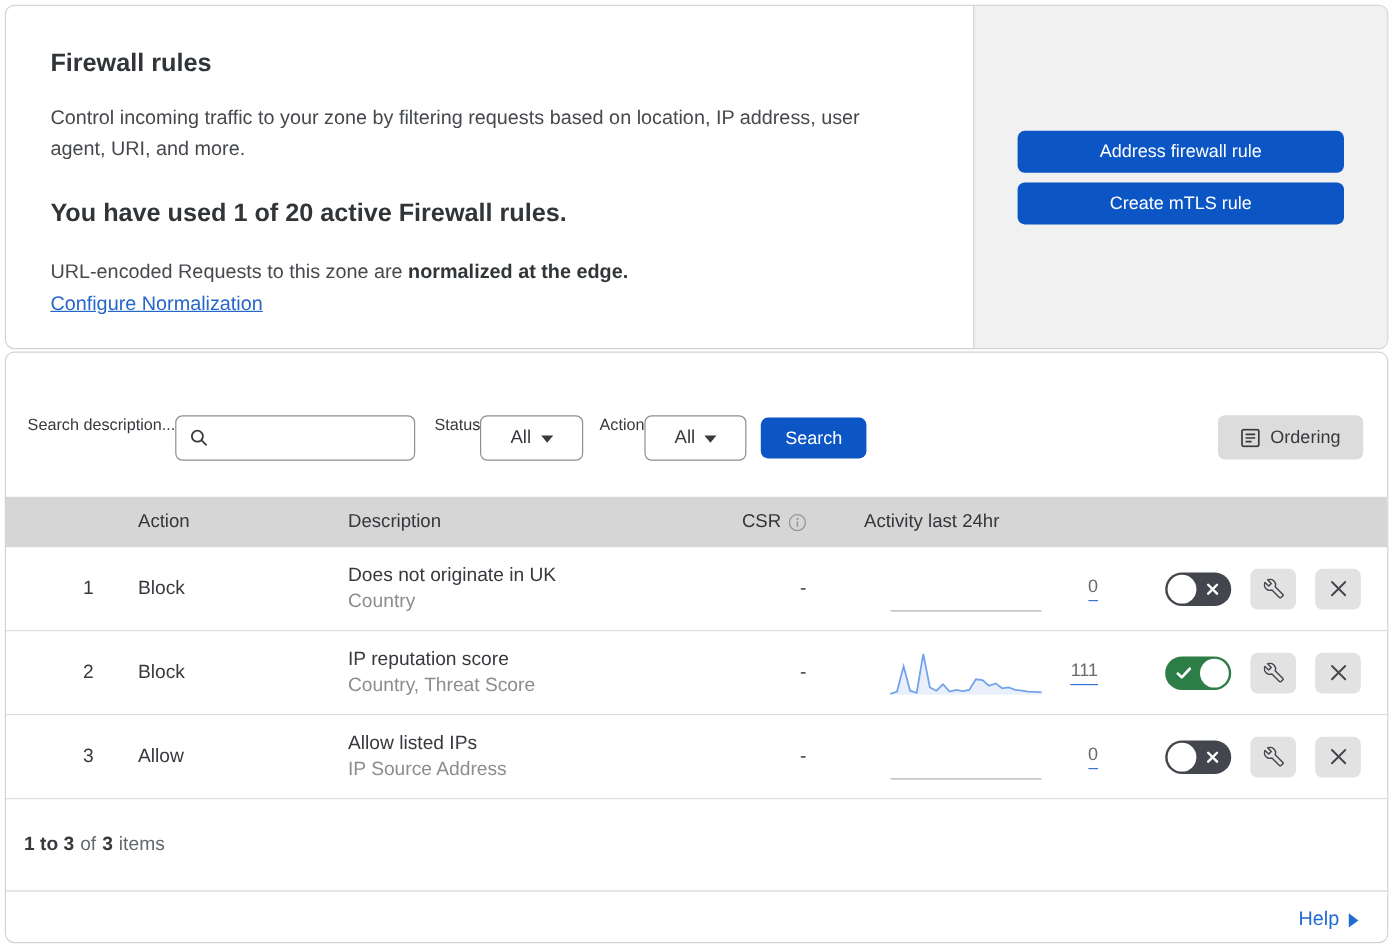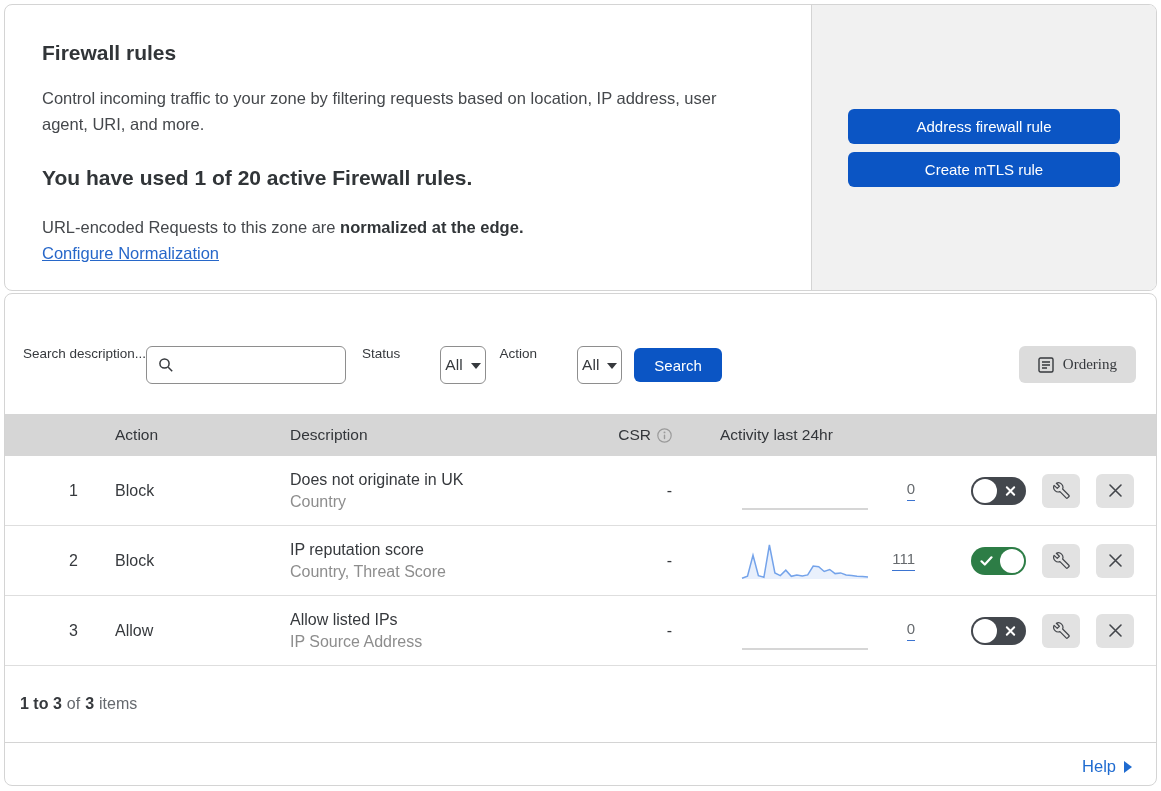--- a/index.html
+++ b/index.html
@@ -30,29 +30,29 @@
 
   
   .filter-bar { height:120px; display:flex; align-items:flex-end; padding:0 20px 30px 18px; flex:none; }
   .fgroup { display:flex; }
   .fgroup .flabel { font-size:13.5px; color:#36393d; margin-bottom:11px; }
   .search-wrap { position:relative; }
   .search-wrap input { width:200px; height:38px; border:1px solid #8e8e8e; border-radius:6px;
     padding:0 10px 0 36px; font-size:15px; font-family:inherit; color:#36393d; outline:none; background:#fff; }
   .search-wrap .mag { position:absolute; left:12px; top:11px; }
   .select-box { height:38px; border:1px solid #8e8e8e; border-radius:6px; background:#fff;
-    display:flex; align-items:center; gap:8px; padding:0 4px; font-size:15.5px; cursor:pointer;margin-left:40px; }
+    display:flex; align-items:center; gap:8px; padding:0 24px; font-size:15.5px; cursor:pointer; }
   .chev { width:0; height:0; border-left:5px solid transparent; border-right:5px solid transparent;
     border-top:6px solid #36393d; margin-top:2px; }
   .g-status { margin-left:16px; }
   .g-action { margin-left:14px; }
   .btn-search { margin-left:12px; margin-bottom:2px; height:34px; padding:0 20px; background:#0b55c4;
     border:none; border-radius:6px; color:#fff; font-size:15px; font-family:Liberation Sans, sans-serif; cursor:pointer; }
   .btn-ordering { margin-left:auto; margin-bottom:1px; height:37px; padding:0 19px; background:#dcdcdc;
-    border:none; border-radius:6px; color:#36393d; font-size:15px; font-family:Liberation Serif, serif;
+    border:none; border-radius:6px; color:#36393d; font-size:15px; font-family:Liberation Sans, sans-serif;
     display:flex; align-items:center; gap:9px; cursor:pointer; }
 
   
   .t-head { height:42px; background:#d6d6d6; display:flex; align-items:center;
     font-size:15.5px; color:#33363a; flex:none; }
   .t-row { height:70px; display:flex; align-items:center; border-bottom:1px solid #dedede;
     font-size:16px; flex:none; }
   .col-num { flex:0 0 95px; text-align:right; padding-right:22px; color:#36393d; }
   .col-action { flex:0 0 175px; padding-left:15px; }
   .col-desc { flex:1 1 auto; padding-left:15px; min-width:0; }

